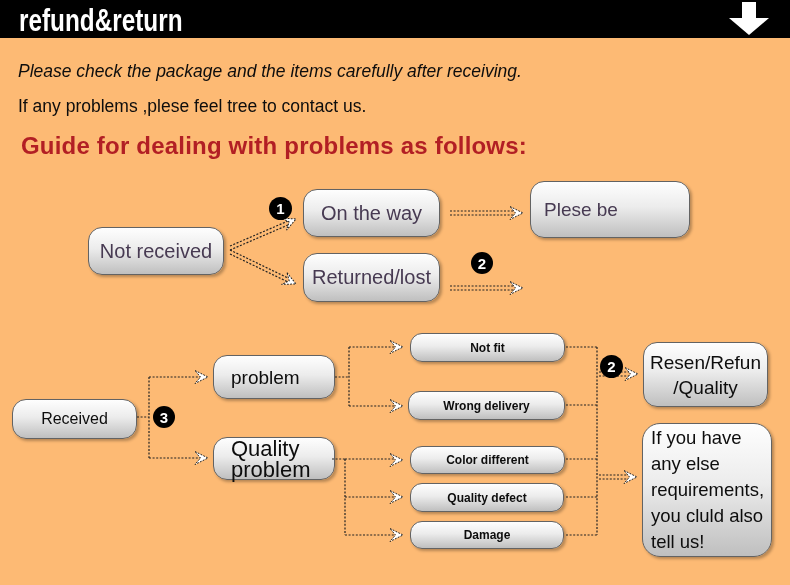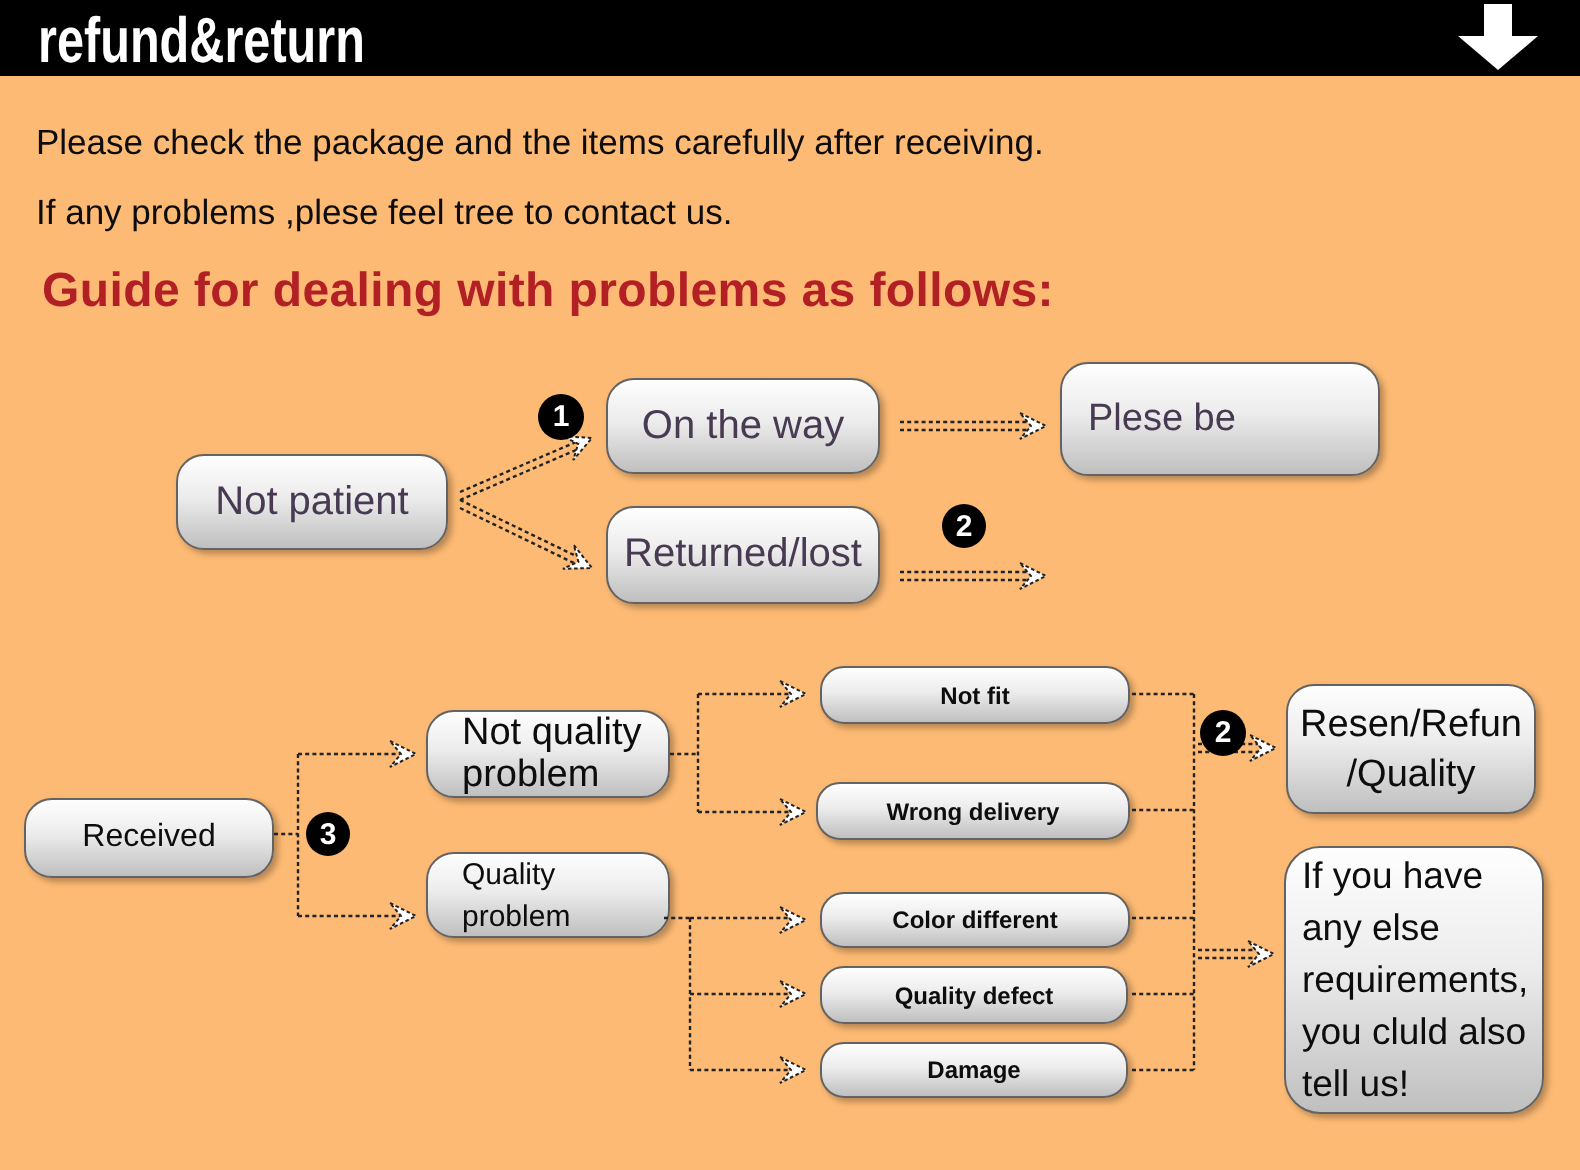--- a/index.html
+++ b/index.html
@@ -14,21 +14,21 @@
   .header-title{
     position:absolute;left:19px;top:1px;height:38px;line-height:38px;
     color:#fff;font-size:32px;font-weight:bold;
     transform:scaleX(0.76);transform-origin:left center;white-space:nowrap;
   }
   .da-shaft{position:absolute;left:742px;top:2px;width:14px;height:17px;background:#fff;}
   .da-head{position:absolute;left:729px;top:18px;width:0;height:0;
     border-left:20px solid transparent;border-right:20px solid transparent;border-top:17px solid #fff;}
   
   .intro{position:absolute;left:18px;font-size:17.5px;color:#0d0d0d;white-space:nowrap;}
-  .intro1{top:61px;} .intro2{top:96px;}
+  .intro1{top:61px;font-style:italic;} .intro2{top:96px;}
   .guide-heading{
     position:absolute;left:21px;top:132px;font-size:24px;font-weight:bold;
     color:#b21f24;white-space:nowrap;letter-spacing:0.2px;
   }
   
   .box{
     position:absolute;box-sizing:border-box;
     border:1.5px solid #636363;border-radius:14px;
     background:linear-gradient(180deg,#fefefe 0%,#ececec 45%,#bfbfbf 100%);
     box-shadow:2px 2px 3px rgba(0,0,0,0.28);
@@ -41,21 +41,21 @@
   .blk{color:#0d0d0d;}
   .small-r{border-radius:12px;font-weight:bold;font-size:12px;}
   
   .b-notreceived{left:88px;top:227px;width:136px;height:48px;}
   .b-ontheway{left:303px;top:189px;width:137px;height:48px;}
   .b-patient{left:530px;top:181px;width:160px;height:57px;padding-left:13px;font-size:19px;line-height:24px;}
   .b-returned{left:303px;top:253px;width:137px;height:49px;}
   .b-refund{left:530px;top:255px;width:138px;height:48px;}
   .b-received{left:12px;top:399px;width:125px;height:40px;font-size:16px;}
   .b-notquality{left:213px;top:355px;width:122px;height:44px;padding-left:17px;font-size:19px;line-height:21px;}
-  .b-quality{left:213px;top:426px;width:122px;height:43px;padding-left:17px;font-size:15px;line-height:21px;}
+  .b-quality{left:213px;top:437px;width:122px;height:43px;padding-left:17px;font-size:22px;line-height:21px;}
   .b-notfit{left:410px;top:333px;width:155px;height:29px;}
   .b-wrong{left:408px;top:391px;width:157px;height:29px;}
   .b-color{left:410px;top:446px;width:155px;height:28px;}
   .b-defect{left:410px;top:483px;width:154px;height:29px;}
   .b-damage{left:410px;top:521px;width:154px;height:28px;}
   .b-resen{left:643px;top:342px;width:125px;height:65px;font-size:19px;line-height:25px;}
   .b-note{left:642px;top:423px;width:130px;height:134px;border-radius:18px;
           padding-left:8px;font-size:18.5px;line-height:26px;}
   
   .marker{
@@ -118,37 +118,36 @@
     <path class="shaft" d="M599,475 L629,475 M599,479 L629,479"></path>
     <path class="head" transform="translate(637,477)" d="M-13,-6.5 L0,0 L-13,6.5 L-7.5,0 Z"></path>
   </svg>
 
   <div class="marker m1">1</div>
   <div class="marker m2a">2</div>
   <div class="marker m3">3</div>
   <div class="marker m2b">2</div>
 
   <div class="box b-notreceived purple">
-    <div class="ln">Not patient</div>
+    <div class="ln">Not received</div>
   </div>
   <div class="box b-ontheway purple">
     <div class="ln">On the way</div>
   </div>
   <div class="box b-patient purple left-al">
     <div class="ln">Plese be</div>
   </div>
   <div class="box b-returned purple">
     <div class="ln">Returned/lost</div>
   </div>
 
   <div class="box b-received blk">
     <div class="ln">Received</div>
   </div>
   <div class="box b-notquality blk left-al">
-    <div class="ln">Not quality</div>
     <div class="ln">problem</div>
   </div>
   <div class="box b-quality blk left-al">
     <div class="ln">Quality</div>
     <div class="ln">problem</div>
   </div>
   <div class="box b-notfit blk small-r">
     <div class="ln">Not fit</div>
   </div>
   <div class="box b-wrong blk small-r">

